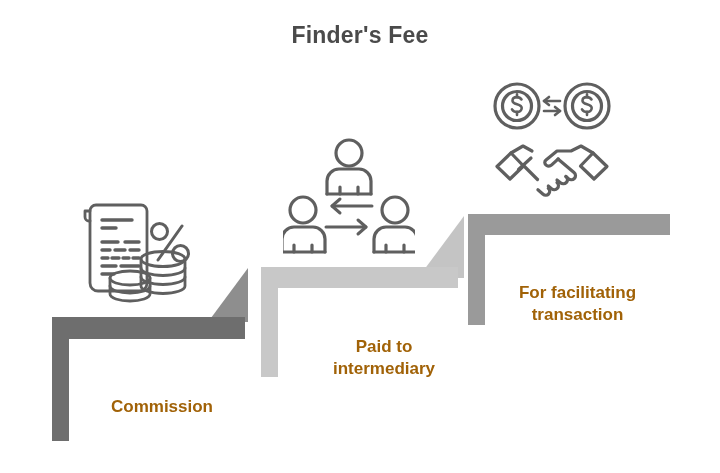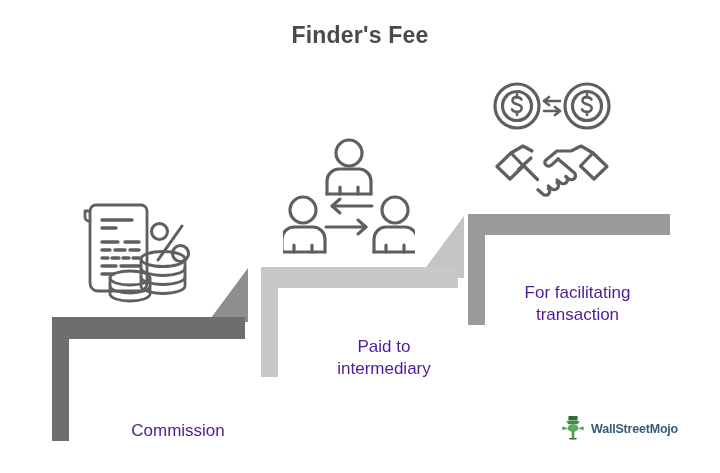--- a/index.html
+++ b/index.html
@@ -42,23 +42,23 @@
   }
   .step-tri {
     position: absolute;
     width: 0;
     height: 0;
   }
 
   
   .step-label {
     position: absolute;
-    color: #4c1d95;
+    color: #a16207;
     font-size: 17px;
-    font-weight: normal;
+    font-weight: bold;
     line-height: 1.32;
     text-align: center;
     white-space: pre-line;
   }
 
   
   .icon-box {
     position: absolute;
   }
 
@@ -205,30 +205,16 @@
       </g>
 
       <g stroke-width="2.8">
         <ellipse cx="52" cy="80" rx="20" ry="7"></ellipse>
         <path d="M32 80v8c0 3.9 9 7 20 7s20-3.1 20-7v-8"></path>
         <path d="M32 88v8c0 3.9 9 7 20 7s20-3.1 20-7v-8"></path>
       </g>
     </svg>
   </div>
 
-  <div class="step-label" style="left:88px; top:396px; width:180px;margin-top:24px;">Commission</div>
-
-  <div class="logo">
-    <span>
-      <svg viewBox="0 0 34 34" width="26" height="26">
-        <rect x="11" y="2.5" width="12" height="6" rx="0.8" fill="#2f6b3a"></rect>
-        <path d="M8.5 9h17l-2.2 4.5H10.7z" fill="#3f8a46"></path>
-        <path d="M17 13.5c4 0 7 2.2 7 5s-3 4.6-7 4.6-7-1.9-7-4.6 3-5 7-5z" fill="#5aa85e"></path>
-        <path d="M3 16.5l7.5 2.2-7.5 2.6z" fill="#4f9e53"></path>
-        <path d="M31 16.5l-7.5 2.2 7.5 2.6z" fill="#4f9e53"></path>
-        <rect x="15.3" y="22" width="3.4" height="9.5" rx="1" fill="#4f9e53"></rect>
-        <path d="M11.5 31.5h11l-1.6 2h-7.8z" fill="#2f6b3a"></path>
-      </svg>
-    </span>
-    <span class="logo-text">WallStreetMojo</span>
-  </div>
+  <div class="step-label" style="left:72px; top:396px; width:180px;">Commission</div>
+
 
 </div>
 
 </body></html>

